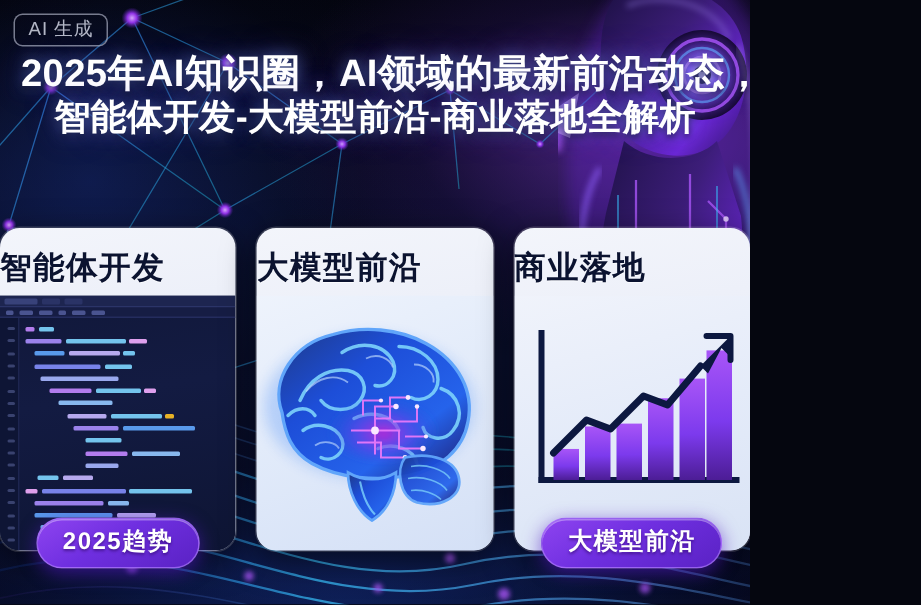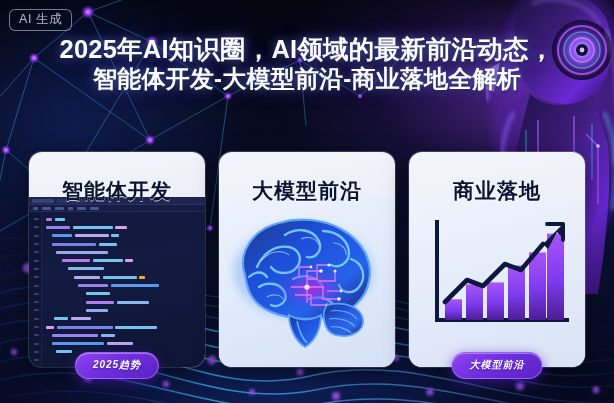--- a/index.html
+++ b/index.html
@@ -3,21 +3,21 @@
 <meta charset="utf-8">
 <style>
   * { margin:0; padding:0; box-sizing:border-box; }
   html,body { width:614px; height:403px; overflow:hidden; background:#05060f; }
   body {
     font-family:"Liberation Sans","DejaVu Sans",sans-serif;
   }
 
   #poster {
     position:relative;
-    width:614px; height:403px;
+    width:500px; height:403px;
     overflow:hidden;
     background:
       radial-gradient(ellipse 340px 200px at 86% 22%, rgba(140,60,220,0.55) 0%, rgba(60,25,120,0.25) 45%, rgba(5,6,20,0) 75%),
       radial-gradient(ellipse 300px 240px at 12% 30%, rgba(30,60,170,0.35) 0%, rgba(8,14,45,0.1) 60%, rgba(5,6,20,0) 80%),
       radial-gradient(ellipse 500px 170px at 45% 100%, rgba(25,60,160,0.45) 0%, rgba(10,16,60,0.2) 55%, rgba(5,6,20,0) 85%),
       linear-gradient(175deg, #03040c 0%, #070a1c 30%, #0a1030 60%, #060a22 100%);
   }
 
   
   .bg-layer { position:absolute; inset:0; pointer-events:none; }
@@ -73,22 +73,22 @@
     background:linear-gradient(170deg,#f3f5fb 0%,#e7ebf7 55%,#dbe2f2 100%);
     box-shadow:0 6px 22px rgba(0,0,0,0.55), 0 0 0 1px rgba(255,255,255,0.22);
   }
   .card-inner {
     position:absolute; inset:0;
     border-radius:13px;
     overflow:hidden;
   }
   .card-title {
     position:relative; z-index:6;
-    text-align:center;
-    padding-top:25px;
+    text-align:left;
+    padding-top:12px;
     color:#0b1330;
     font-weight:bold;
     font-size:21px;
     letter-spacing:1px;
     text-shadow:0 1px 0 rgba(255,255,255,0.7);
   }
   .card-media {
     position:absolute; left:0; right:0; top:45px; bottom:0;
     overflow:hidden;
   }
@@ -140,27 +140,26 @@
   .chart-svg { position:absolute; left:50%; top:46%; transform:translate(-50%,-50%); }
 
   
   .pill {
     position:absolute; left:50%; bottom:-12px;
     transform:translateX(-50%);
     z-index:12;
     padding:5px 17px 6px;
     border-radius:40px;
     background:linear-gradient(150deg,#8e44f0 0%,#6f2fe0 45%,#5a22c4 100%);
-    color:#fff; font-weight:bold; font-size:10px;
+    color:#fff; font-weight:bold; font-size:16px;
     letter-spacing:1px;
     white-space:nowrap;
     box-shadow:0 3px 12px rgba(80,25,190,0.65), inset 0 1px 0 rgba(255,255,255,0.35);
     border:1px solid rgba(185,140,255,0.55);
     text-shadow:0 1px 2px rgba(40,0,90,0.55);
-    font-style:italic;
   }
 
   
   .robot { position:absolute; right:-4px; top:-6px; width:132px; height:300px; z-index:8; }
 </style>
 </head>
 <body>
 
 <div id="poster">
 

